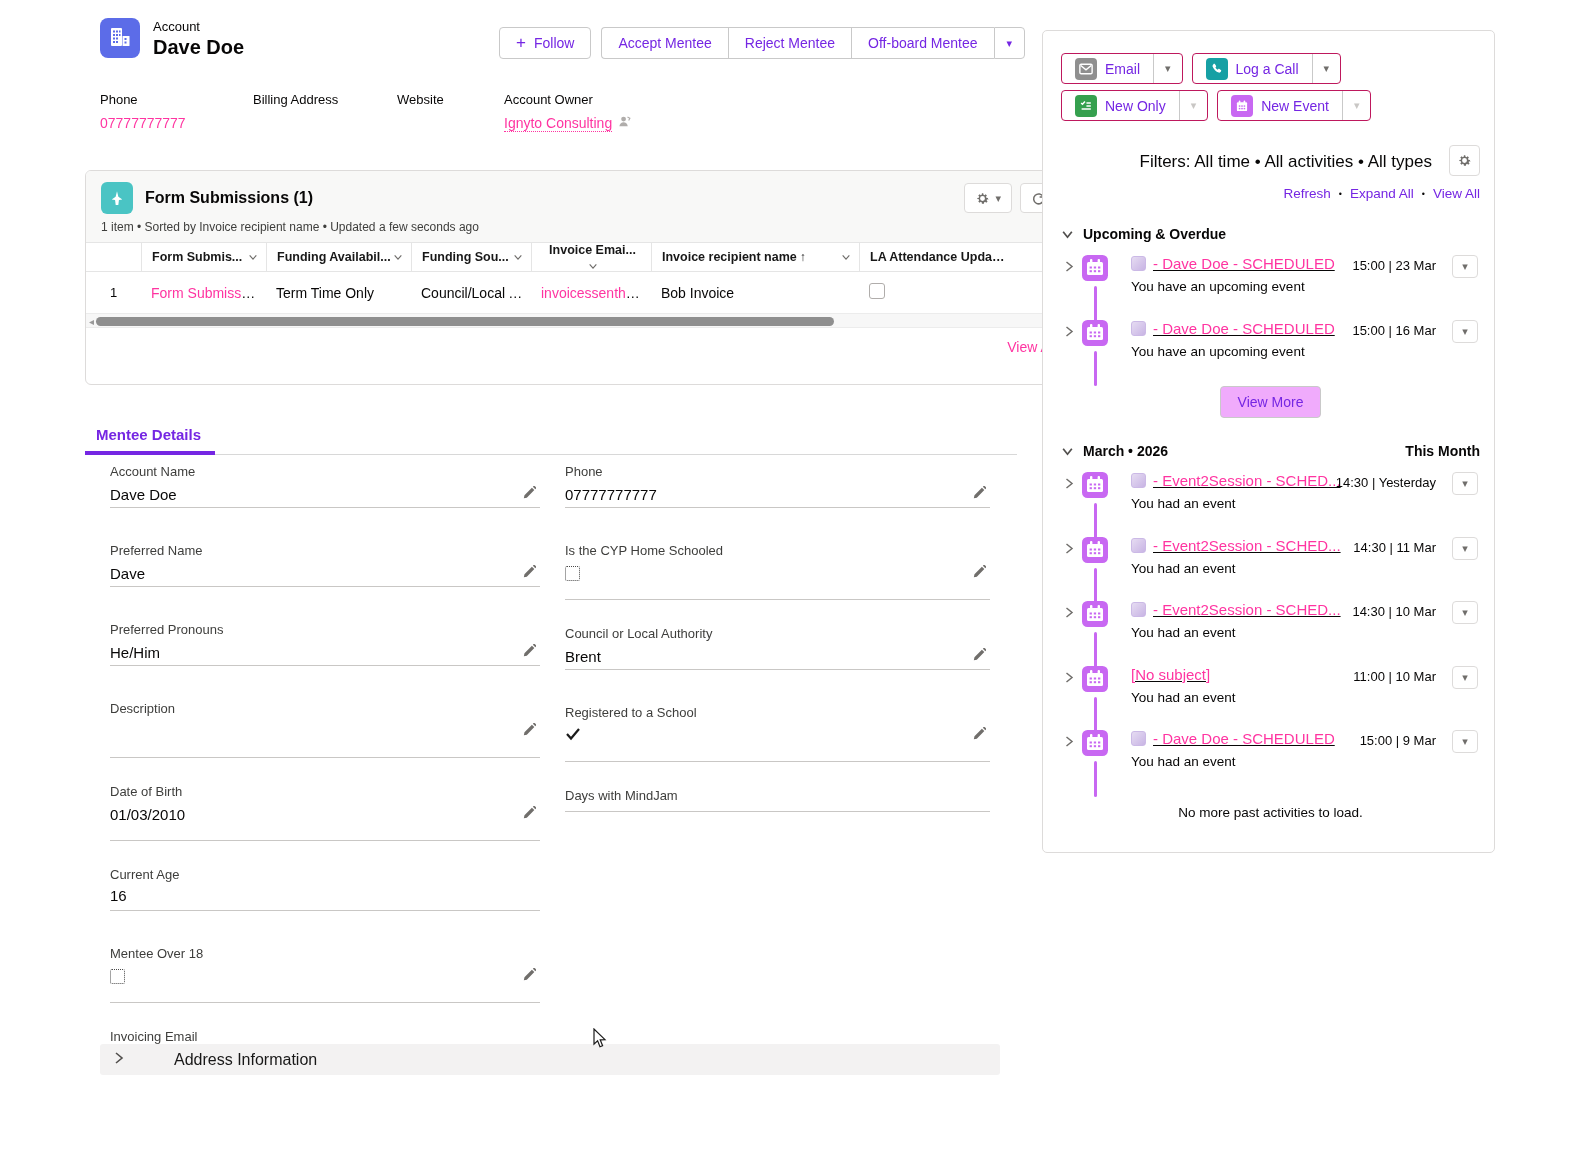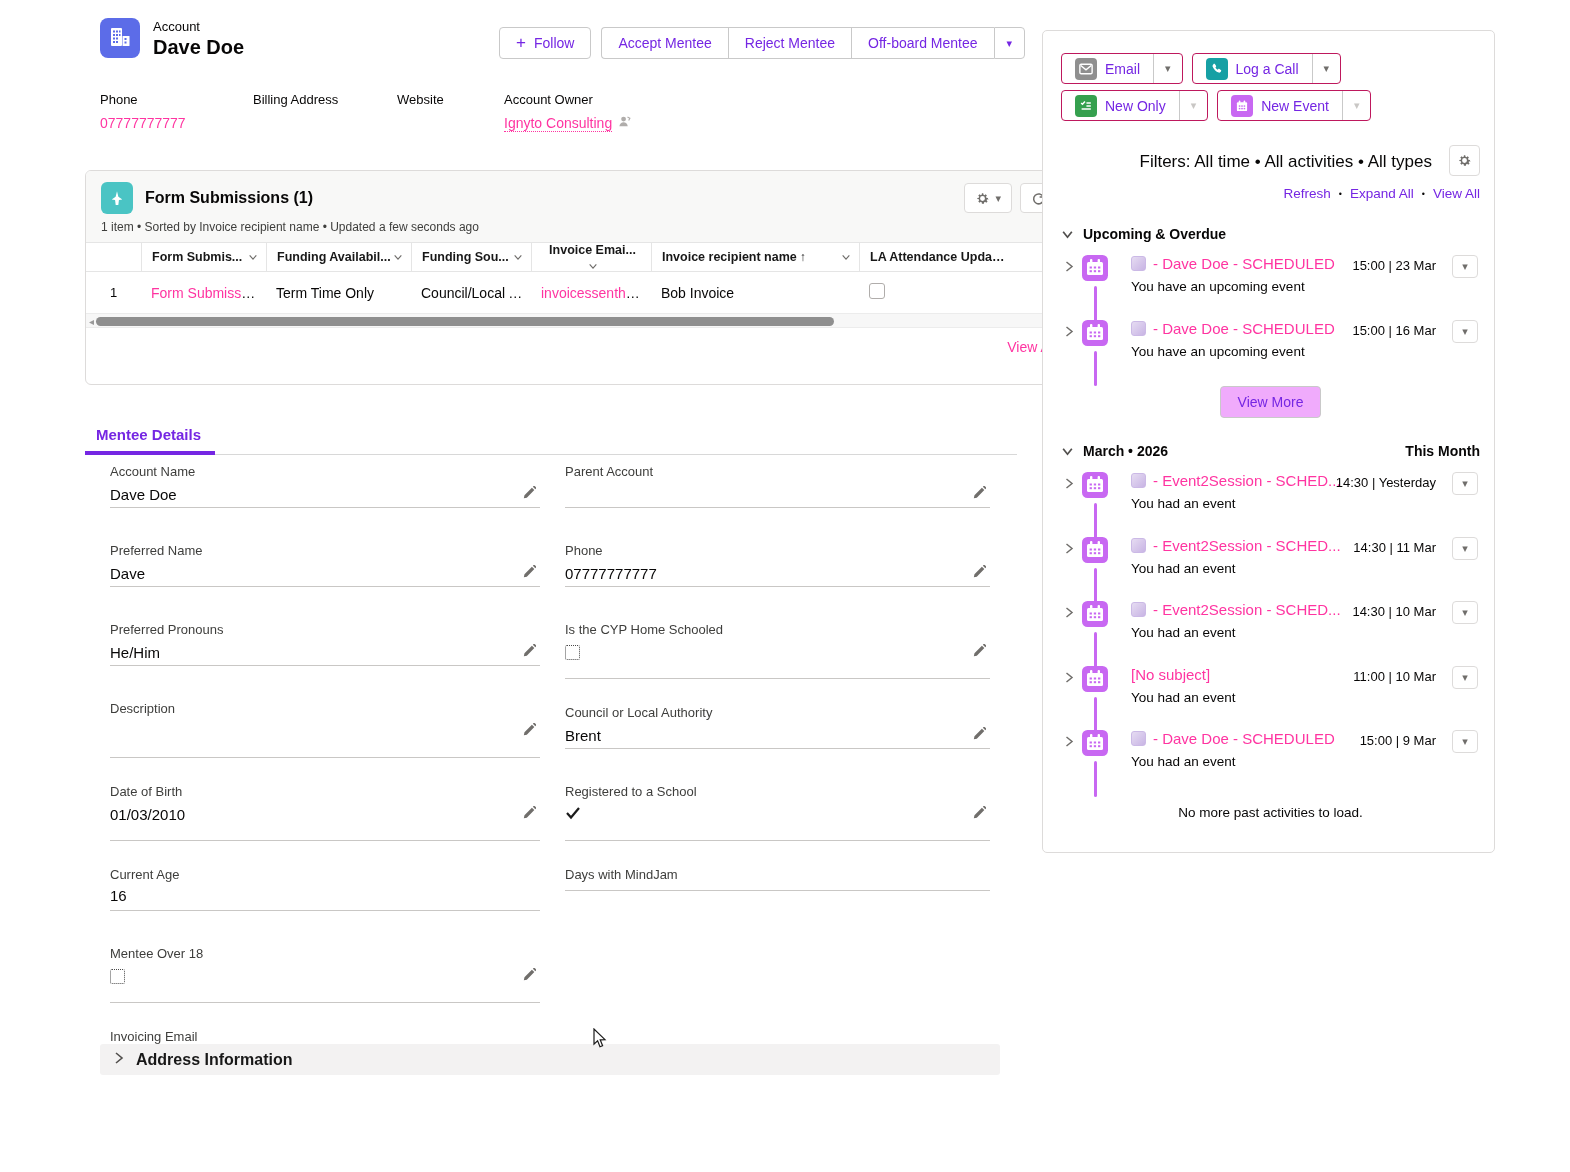--- a/index.html
+++ b/index.html
@@ -84,21 +84,21 @@
   .f-lg { margin-bottom:24px; } .f-xs { margin-bottom:0; }
   .flabel { font-size:13px; color:#3e3e3c; padding-top:2px; }
   .fvrow { display:flex; align-items:center; justify-content:space-between; margin-top:5px; }
   .fvalue { font-size:15px; color:#080707; min-height:18px; }
   .pencil { padding:2px 4px; }
   .cb-dotted { width:15px; height:15px; border:1px dotted #4a4a4a; border-radius:2px; display:inline-block; }
 
   
   .address-bar { position:absolute; left:100px; top:1044px; width:900px; height:31px; background:#f3f2f2;
     border-radius:3px; display:flex; align-items:center; gap:11px; padding-left:13px; }
-  .address-title { font-size:16px; font-weight:700; color:#181818; }
+  .address-title { font-size:16px; font-weight:400; color:#181818;margin-left:38px; }
 
   
   .activity-card { position:absolute; left:1042px; top:30px; width:453px; height:823px;
     border:1px solid #dddbda; border-radius:5px; background:#fff; padding:22px 14px 0 18px; overflow:hidden; }
   .ac-row { display:flex; gap:9px; margin-bottom:6px; }
   .ac-group { display:flex; height:31px; border:1px solid #be185d; border-radius:4px; background:#fff; }
   .ac-main { display:flex; align-items:center; gap:8px; padding:0 13px; font-size:14px; color:#7526E3; }
   .ac-caret { display:flex; align-items:center; padding:0 11px; border-left:1px solid #c9c9c9; }
   .mini-icon { width:22px; height:22px; border-radius:4px; display:flex; align-items:center; justify-content:center; flex:0 0 auto; }
   .bg-gray{background:#8f8f8f;} .bg-teal{background:#16A0A4;} .bg-green{background:#35A04E;} .bg-orchid{background:#C868F2;}
@@ -112,21 +112,21 @@
   .dot-sep { color:#080707; font-size:9px; }
 
   .sec-header { display:flex; align-items:center; gap:9px; margin-top:25px; }
   .sec-title { font-size:14px; font-weight:700; color:#080707; }
   .sec-right { margin-left:auto; font-size:14px; font-weight:700; color:#080707; }
   .tl-list { margin-top:13px; }
   .tl-item { position:relative; height:64.5px; padding-left:70px; }
   .tl-item::before { content:''; position:absolute; left:33px; top:31px; bottom:-2px; width:3px; background:#C868F2; border-radius:2px; }
   .tl-expand { position:absolute; left:0; top:3px; padding:2px; }
   .tl-cal { position:absolute; left:21px; top:0; }
-  .tl-trow { display:flex; align-items:center; gap:7px; }
+  .tl-trow { display:flex; align-items:center; gap:7px;text-decoration:underline; }
   .tl-doc { width:15px; height:15px; border-radius:3px; background:linear-gradient(135deg,#e6dcf2,#c8b4e4); border:1px solid #cbb9e6; flex:0 0 auto; }
   .tl-title { font-size:15px; color:#FF34A1; white-space:nowrap; overflow:hidden; text-overflow:ellipsis; max-width:205px; }
   .tl-desc { font-size:13.5px; color:#080707; margin-top:7px; }
   .tl-time { position:absolute; right:44px; top:3px; font-size:13px; color:#080707; white-space:nowrap; }
   .tl-caret-btn { position:absolute; right:2px; top:0; width:26px; height:23px; border:1px solid #dddbda; border-radius:4px;
     background:#fff; display:flex; align-items:center; justify-content:center; }
   .view-more-wrap { display:flex; justify-content:center; margin-top:2px; }
   .view-more { border:1px solid #c9c9c9; border-radius:4px; background:#f0abfc; color:#7526E3; font-size:14px; padding:7px 17px; }
   .ac-footer-text { text-align:center; font-size:13.5px; color:#080707; margin-top:10px; }
 
@@ -377,31 +377,20 @@
             <a class="fvalue pink">invoicessenthere@mail.com</a>
       <button class="pencil"><svg width="14" height="14" viewBox="0 0 16 16">
                 <path fill="#706e6b" d="M11.3 1.9l2.8 2.8-8.6 8.6-3.4.7.7-3.4zM12.4.8l2.8 2.8 .9-.9c.3-.3.3-.8 0-1.1L14.4-.1c-.3-.3-.8-.3-1.1 0z"></path>
               </svg></button>
           </div>
     </div>
       </div>
   </div>
 
   <div class="fcol right">
-    <div class="field f-sm">
-        <div class="fbox">
-      <div class="flabel">Parent Account</div>
-      <div class="fvrow">
-            <span class="fvalue"></span>
-      <button class="pencil"><svg width="14" height="14" viewBox="0 0 16 16">
-                <path fill="#706e6b" d="M11.3 1.9l2.8 2.8-8.6 8.6-3.4.7.7-3.4zM12.4.8l2.8 2.8 .9-.9c.3-.3.3-.8 0-1.1L14.4-.1c-.3-.3-.8-.3-1.1 0z"></path>
-              </svg></button>
-          </div>
-    </div>
-      </div>
     <div class="field f-sm">
         <div class="fbox">
       <div class="flabel">Phone</div>
       <div class="fvrow">
             <a class="fvalue pink">07777777777</a>
       <button class="pencil"><svg width="14" height="14" viewBox="0 0 16 16">
                 <path fill="#706e6b" d="M11.3 1.9l2.8 2.8-8.6 8.6-3.4.7.7-3.4zM12.4.8l2.8 2.8 .9-.9c.3-.3.3-.8 0-1.1L14.4-.1c-.3-.3-.8-.3-1.1 0z"></path>
               </svg></button>
           </div>
     </div>

